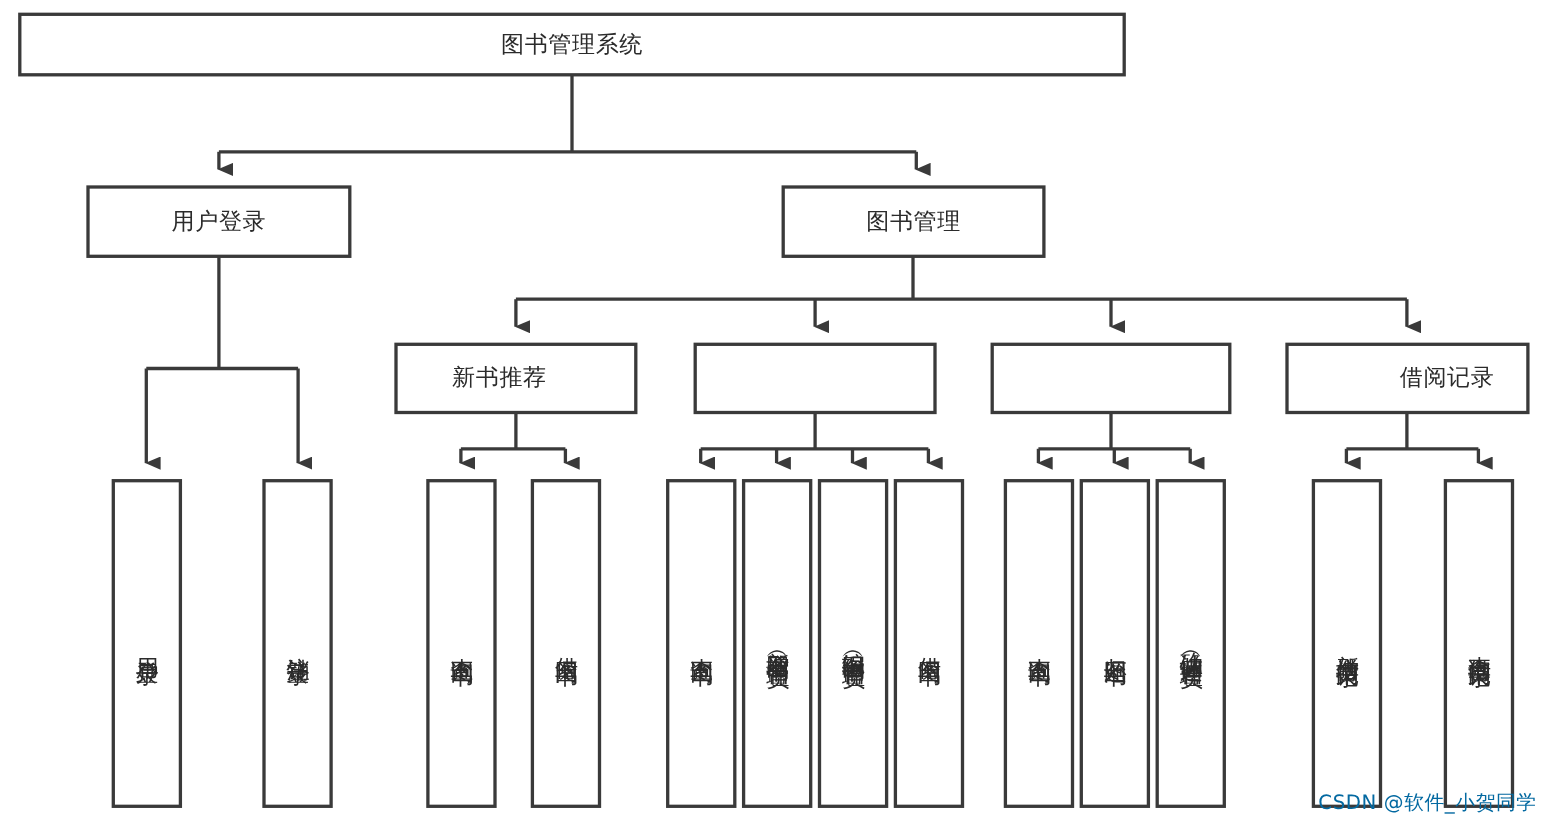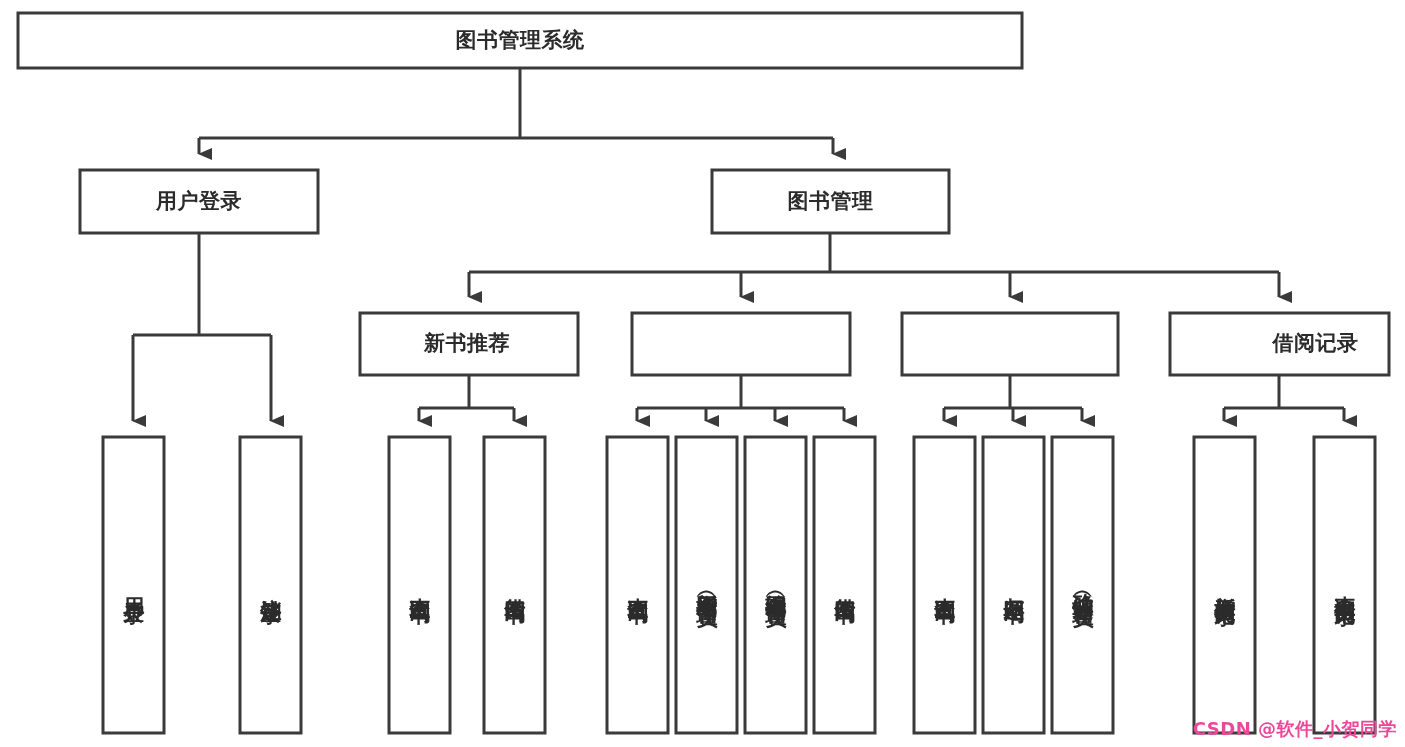--- a/index.html
+++ b/index.html
@@ -11,21 +11,20 @@
     width: 1405px;
     height: 747px;
     overflow: hidden;
     font-family: "DejaVu Sans", "Liberation Sans", sans-serif;
   }
   #diagram-root {
     position: relative;
     width: 1405px;
     height: 747px;
     background: #ffffff;
-    font-weight: bold;
   }
   svg.diagram-svg {
     position: absolute;
     top: 0;
     left: 0;
     width: 1405px;
     height: 747px;
     display: block;
   }
   .node-box {
@@ -65,21 +64,21 @@
     writing-mode: vertical-rl;
     text-orientation: upright;
     line-height: 1.0;
     white-space: nowrap;
     pointer-events: none;
   }
   .watermark {
     position: absolute;
     right: 8px;
     bottom: 6px;
-    color: #ec4899;
+    color: #0369a1;
     font-size: 18px;
     letter-spacing: 0.5px;
     white-space: nowrap;
   }
 </style>
 </head>
 <body>
 
 <div id="diagram-root">
 
@@ -168,21 +167,21 @@
     <rect class="node-box" x="1052" y="437" width="61" height="296"></rect>
     <rect class="node-box" x="1194" y="437" width="61" height="296"></rect>
     <rect class="node-box" x="1314" y="437" width="61" height="296"></rect>
   </svg>
 
   <div class="node-label-h" style="left:18px; top:13px; width:1004px; height:55px;">图书管理系统</div>
 
   <div class="node-label-h" style="left:80px; top:170px; width:238px; height:63px;">用户登录</div>
   <div class="node-label-h" style="left:712px; top:170px; width:237px; height:63px;">图书管理</div>
 
-  <div class="node-label-h" style="left:360px; top:313px; width:188px; height:62px;padding-left:13px;">新书推荐</div>
+  <div class="node-label-h" style="left:360px; top:313px; width:188px; height:62px;">新书推荐</div>
   <div class="node-label-h" style="left:1170px; top:313px; width:219px; height:62px;padding-left:36px;">借阅记录</div>
 
   <div class="node-label-v" style="left:103px; top:437px; width:61px; height:296px;">用户登录</div>
   <div class="node-label-v" style="left:240px; top:437px; width:61px; height:296px;">注销登录</div>
   <div class="node-label-v" style="left:389px; top:437px; width:61px; height:296px;">查询图书</div>
   <div class="node-label-v" style="left:484px; top:437px; width:61px; height:296px;">借阅图书</div>
   <div class="node-label-v" style="left:607px; top:437px; width:61px; height:296px;">查询图书</div>
   <div class="node-label-v" style="left:676px; top:437px; width:61px; height:296px;">新增图书（管理员）</div>
   <div class="node-label-v" style="left:745px; top:437px; width:61px; height:296px;">编辑图书（管理员）</div>
   <div class="node-label-v" style="left:814px; top:437px; width:61px; height:296px;">借阅图书</div>

